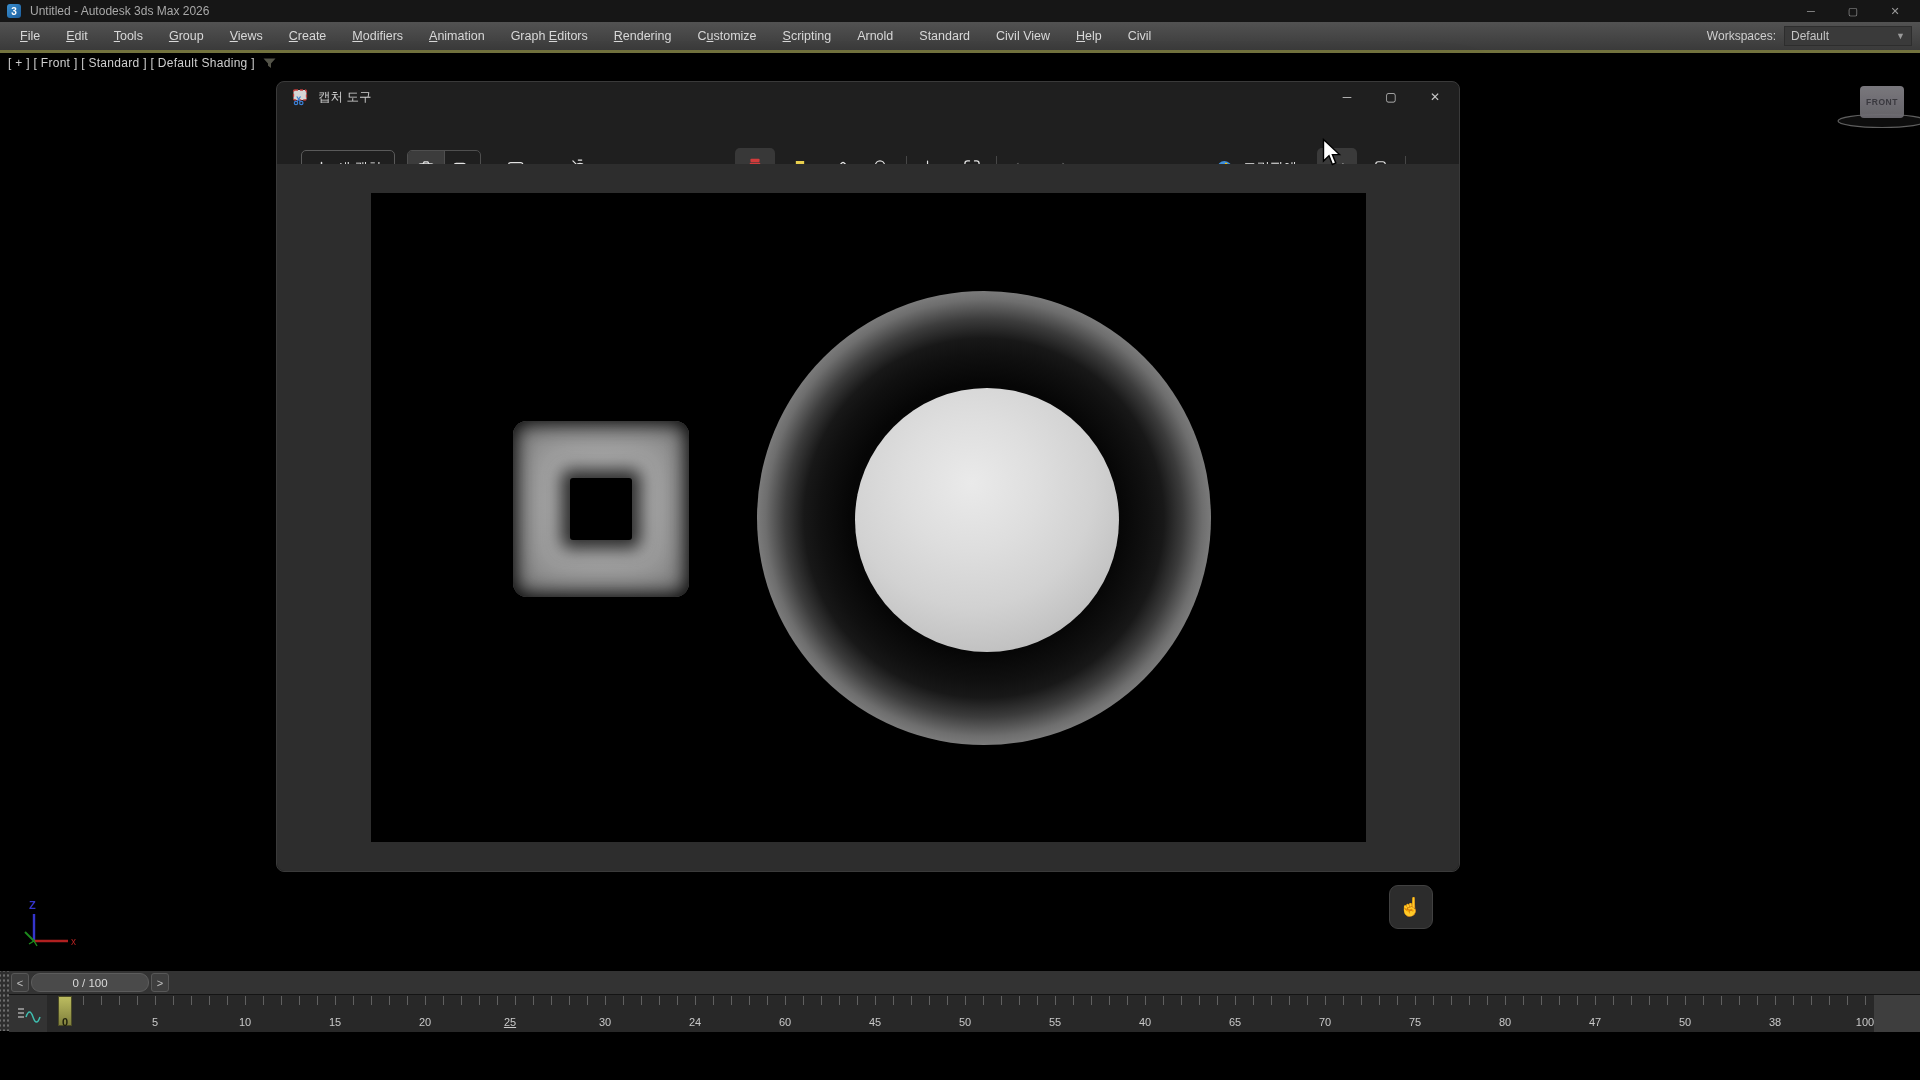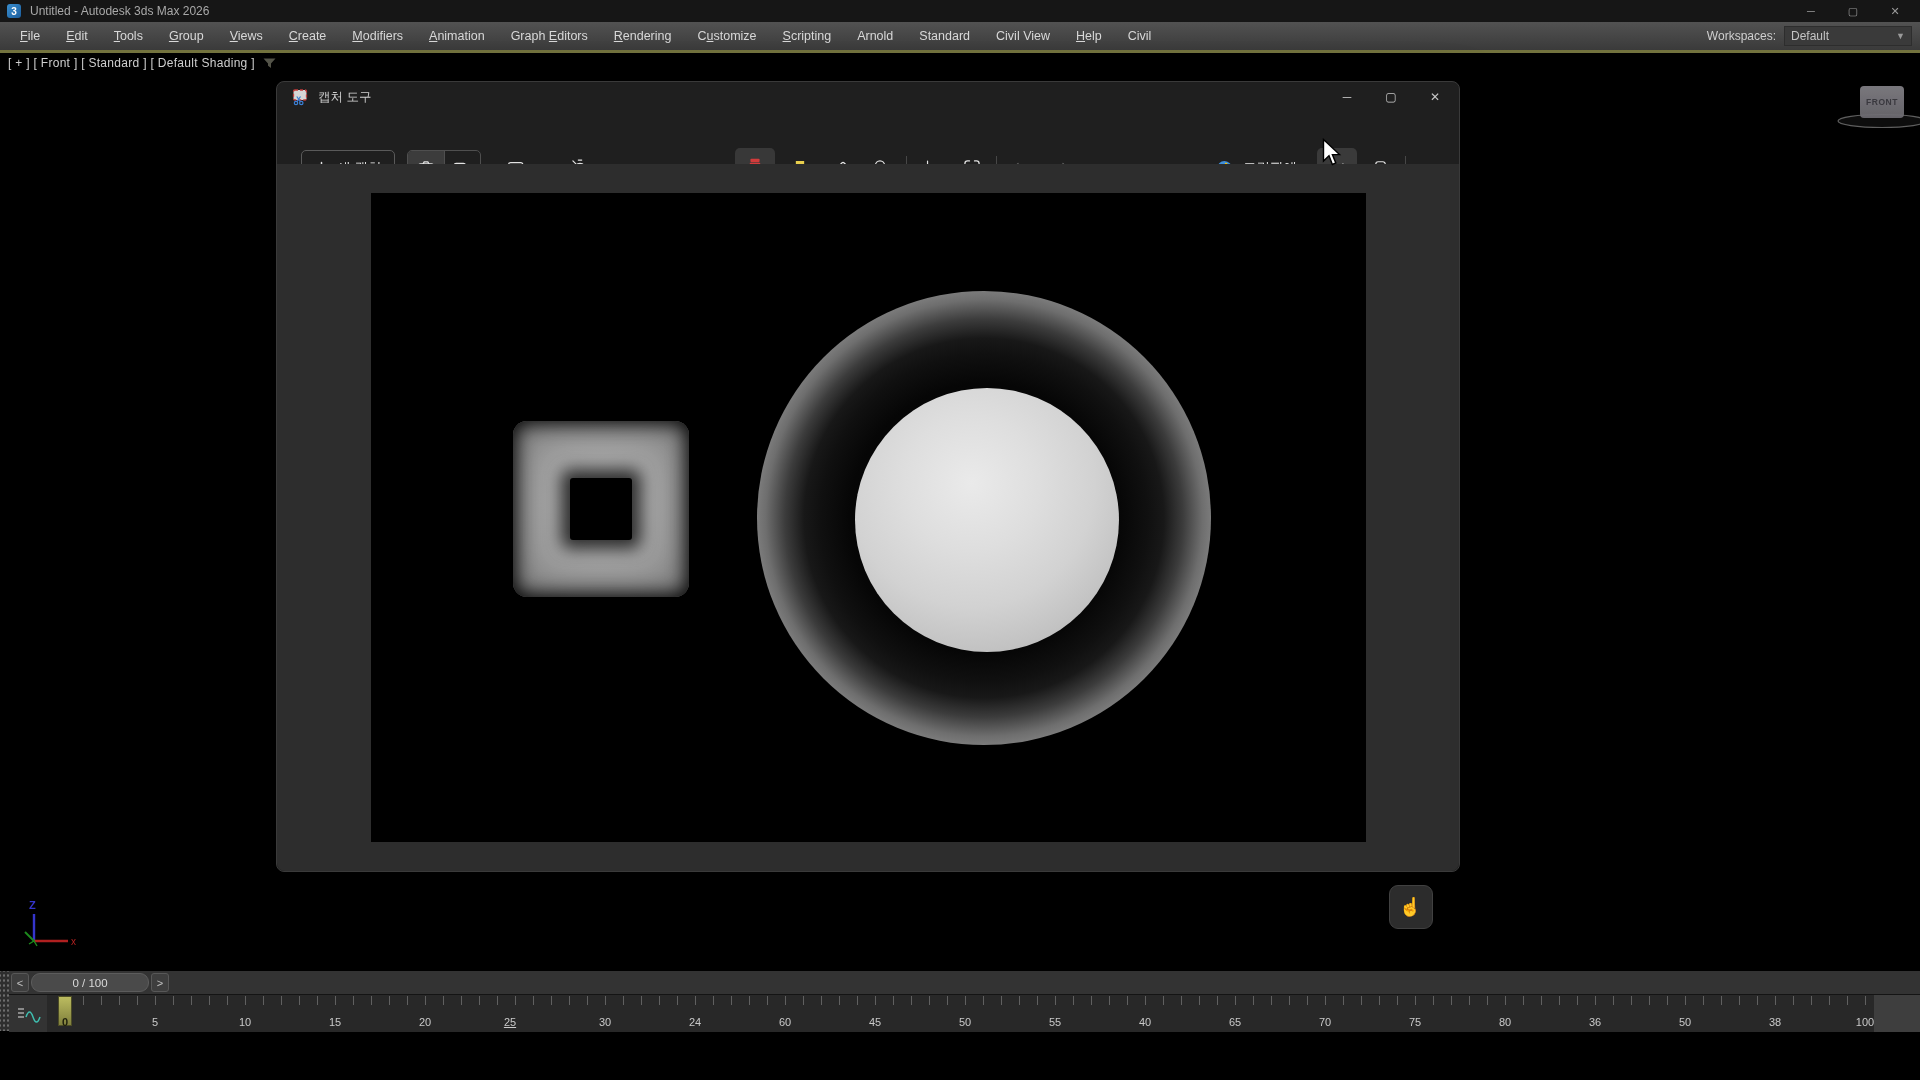--- a/index.html
+++ b/index.html
@@ -513,21 +513,21 @@
         <div class="tick" style="left: 1404px;"></div>
         <div class="tick" style="left: 1422px;"></div>
         <div class="tick" style="left: 1440px;"></div>
         <div class="tick" style="left: 1458px;"></div>
         <div class="tick-label" style="left: 1458px;">80</div>
         <div class="tick" style="left: 1476px;"></div>
         <div class="tick" style="left: 1494px;"></div>
         <div class="tick" style="left: 1512px;"></div>
         <div class="tick" style="left: 1530px;"></div>
         <div class="tick" style="left: 1548px;"></div>
-        <div class="tick-label" style="left: 1548px;">36</div>
+        <div class="tick-label" style="left: 1548px;">47</div>
         <div class="tick" style="left: 1566px;"></div>
         <div class="tick" style="left: 1584px;"></div>
         <div class="tick" style="left: 1602px;"></div>
         <div class="tick" style="left: 1620px;"></div>
         <div class="tick" style="left: 1638px;"></div>
         <div class="tick-label" style="left: 1638px;">50</div>
         <div class="tick" style="left: 1656px;"></div>
         <div class="tick" style="left: 1674px;"></div>
         <div class="tick" style="left: 1692px;"></div>
         <div class="tick" style="left: 1710px;"></div>

